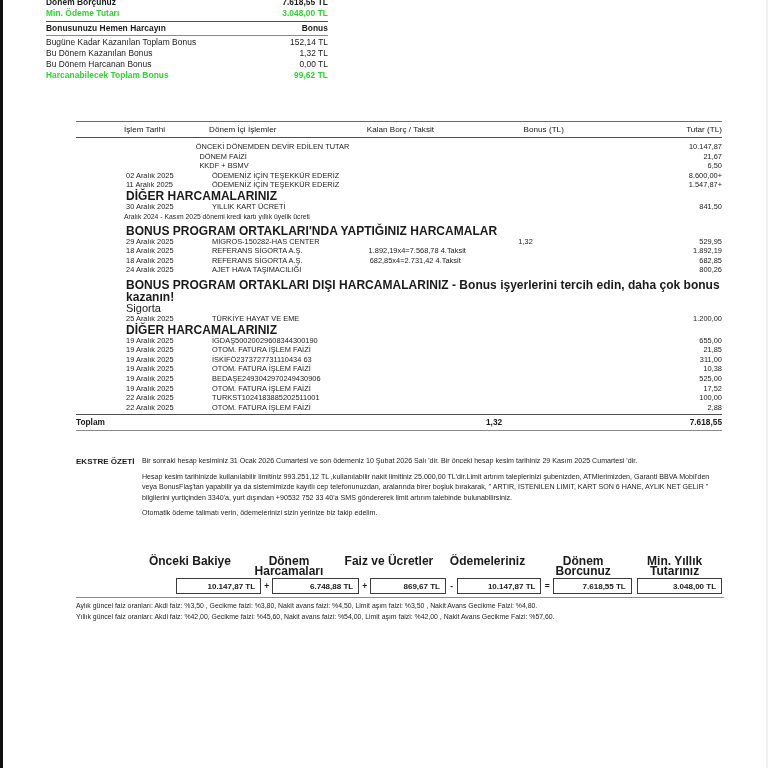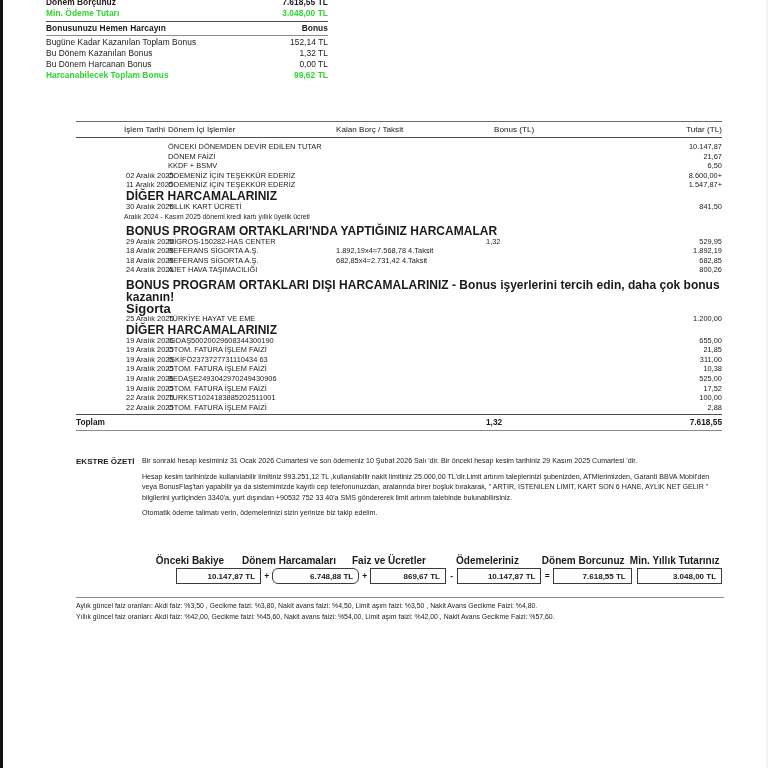--- a/index.html
+++ b/index.html
@@ -32,64 +32,64 @@
   .kv-row.bold .lbl, .kv-row.bold .val { font-weight: bold; }
   .rule-strong { border-top: 1.6px solid #4d4d4d; margin: 2px 0 1px; }
   .rule-thin { border-top: .8px solid #8a8a8a; margin: 1px 0; }
 
   
   .tbl { position: absolute; left: 76px; top: 121px; width: 646px; }
   .tbl .hrule-top { border-top: 1.3px solid #6b6b6b; }
   .tbl .hrule-bot { border-top: 1.3px solid #4d4d4d; }
   .trow {
     display: flex; font-size: 7.4px; line-height: 9.6px;
-    letter-spacing: .02px; white-space: nowrap;
+    letter-spacing: .02px; white-space: nowrap; gap: 44px;
   }
   .c-date  { width: 92px; padding-left: 50px; }
   .c-desc  { width: 168px; }
   .c-inst  { width: 140px; }
   .c-bonus { width: 130px; text-align: left; padding-left: 10px; }
   .c-amt   { width: 116px; text-align: right; }
   .thead .trow { font-size: 8.1px; padding: 2.5px 0 3px; color: #151515; }
   .thead .c-date { padding-left: 48px; }
   .thead .c-bonus { padding-left: 18px; }
   .section-title {
     font-size: 12px; font-weight: bold; line-height: 12px;
     padding-left: 50px; letter-spacing: .02px;
   }
   .sub-title {
-    font-size: 13px; font-weight: bold; line-height: 11px;
+    font-size: 11px; font-weight: normal; line-height: 11px;
     padding-left: 50px;
   }
   .note-line { font-size: 6.8px; line-height: 9px; padding-left: 48px; color: #1f1f1f; }
   .spacer-4 { height: 4px; }
   .total-row {
     display: flex; font-size: 8.3px; font-weight: bold; line-height: 13px;
     padding-top: 1px;
   }
   .total-row .c-date { padding-left: 0; width: 92px; }
 
   
   .ekstre { position: absolute; left: 76px; top: 456px; width: 648px; display: flex; }
   .ekstre-label { width: 66px; font-size: 8px; font-weight: bold; padding-top: 1px; letter-spacing: .02px; }
   .ekstre-body { width: 578px; font-size: 7.1px; line-height: 10.6px; color: #1c1c1c; }
   .ekstre-body p { margin: 0 0 5px 0; }
   .ekstre-body p:last-child { margin-bottom: 0; }
 
   
   .calc { position: absolute; left: 144px; top: 556px; width: 578px; }
-  .calc-heads { display: flex; align-items: flex-end; font-size: 10px; font-weight: bold; line-height: 10px; }
+  .calc-heads { display: flex; font-size: 12px; font-weight: bold; line-height: 10px; }
   .calc-boxes { display: flex; align-items: center; margin-top: 2px; margin-left: 32px; }
   .cbox {
     border: 1px solid #3b3b3b; height: 16px; display: flex; align-items: center;
     justify-content: flex-end; padding-right: 5px;
     font-size: 8px; font-weight: bold; background: #fff;
   }
   .op { width: 13px; text-align: center; font-size: 8.5px; font-weight: bold; }
-  .w1 { width: 97px; } .w2 { width: 99px; border-radius: 6px; } .w3 { width: 86px; }
+  .w1 { width: 97px; } .w2 { width: 99px; } .w3 { width: 86px; }
   .w4 { width: 96px; } .w5 { width: 90px; } .w6 { width: 97px; }
   .hgap { width: 6px; }
   .ch1 { width: 97px; text-align: center; }
   .ch2 { width: 112px; text-align: center; }
   .ch3 { width: 99px; text-align: center; }
   .ch4 { width: 109px; text-align: center; }
   .ch5 { width: 93px; text-align: center; }
   .ch6 { width: 100px; text-align: center; }
 
   

